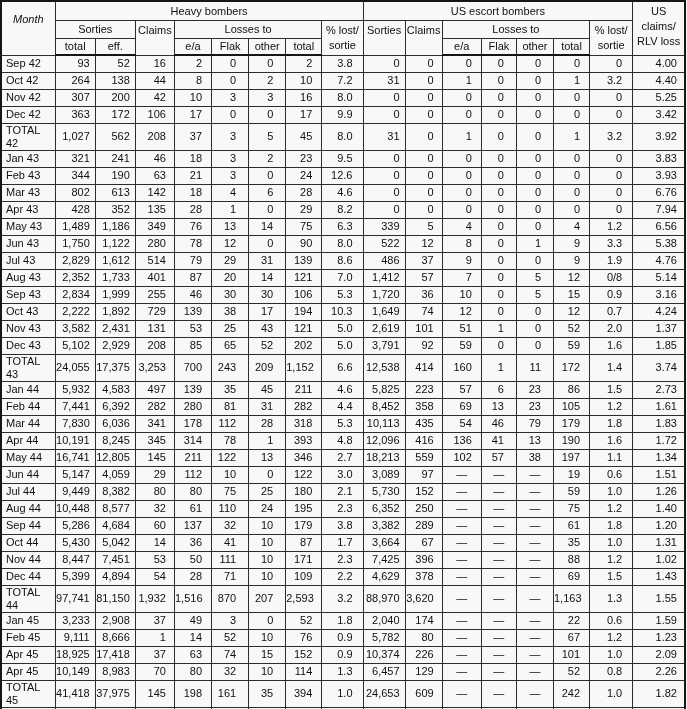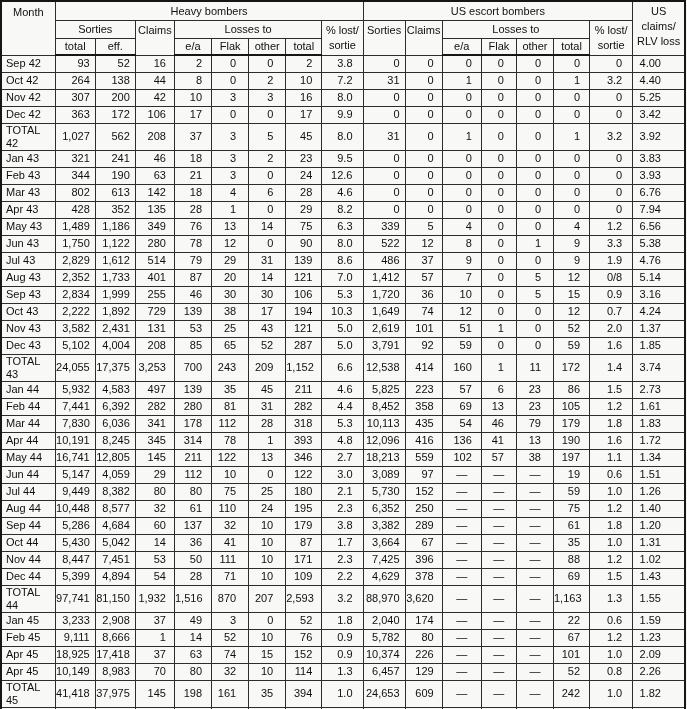--- a/index.html
+++ b/index.html
@@ -30,27 +30,27 @@
     overflow: hidden;
     white-space: pre-line;
     font-weight: normal;
   }
   thead th { text-align: center; vertical-align: middle; }
   thead tr.h1 { height: 19px; }
   thead tr.h2 { height: 18px; }
   thead tr.h3 { height: 17px; }
   thead tr.h3 th { border-bottom: 2px solid #161616; margin-left: 16px; }
   th.th-top { vertical-align: top; padding-top: 2px; line-height: 15px; }
-  th.th-month { vertical-align: top; padding-top: 4px; }
+  th.th-month { vertical-align: top; padding-top: 11px; font-style: italic; }
   tbody tr { height: 17px; }
   tbody td { line-height: 13px; }
   td.c-month { text-align: left; padding-left: 4px; }
   td.c-num { text-align: right; font-variant-numeric: tabular-nums; }
   td.p5  { padding-right: 5px; }
-  td.p7  { padding-right: 23px; }
+  td.p7  { padding-right: 7px; }
   td.p8  { padding-right: 8px; }
   td.p9  { padding-right: 9px; }
   td.p10 { padding-right: 10px; }
   td.p12 { padding-right: 12px; }
   td.dash { text-align: center; padding-right: 0; }
   tbody tr.grand { height: 47px; }
   tbody tr.grand td { vertical-align: bottom; padding-bottom: 3px; }
   tbody tr.grand td.c-month { vertical-align: middle; padding-bottom: 0; }
 </style>
 </head>
@@ -411,26 +411,26 @@
           <td class="c-num p9">51</td>
           <td class="c-num p12">1</td>
           <td class="c-num p12">0</td>
           <td class="c-num p9">52</td>
           <td class="c-num p10">2.0</td>
           <td class="c-num p7">1.37</td>
         </tr>
         <tr class="">
           <td class="c-month">Dec 43</td>
           <td class="c-num p5">5,102</td>
-          <td class="c-num p5">4,004</td>
+          <td class="c-num p5">2,929</td>
           <td class="c-num p8">208</td>
           <td class="c-num p9">85</td>
           <td class="c-num p12">65</td>
           <td class="c-num p12">52</td>
-          <td class="c-num p9">287</td>
+          <td class="c-num p9">202</td>
           <td class="c-num p10">5.0</td>
           <td class="c-num p5">3,791</td>
           <td class="c-num p8">92</td>
           <td class="c-num p9">59</td>
           <td class="c-num p12">0</td>
           <td class="c-num p12">0</td>
           <td class="c-num p9">59</td>
           <td class="c-num p10">1.6</td>
           <td class="c-num p7">1.85</td>
         </tr>

